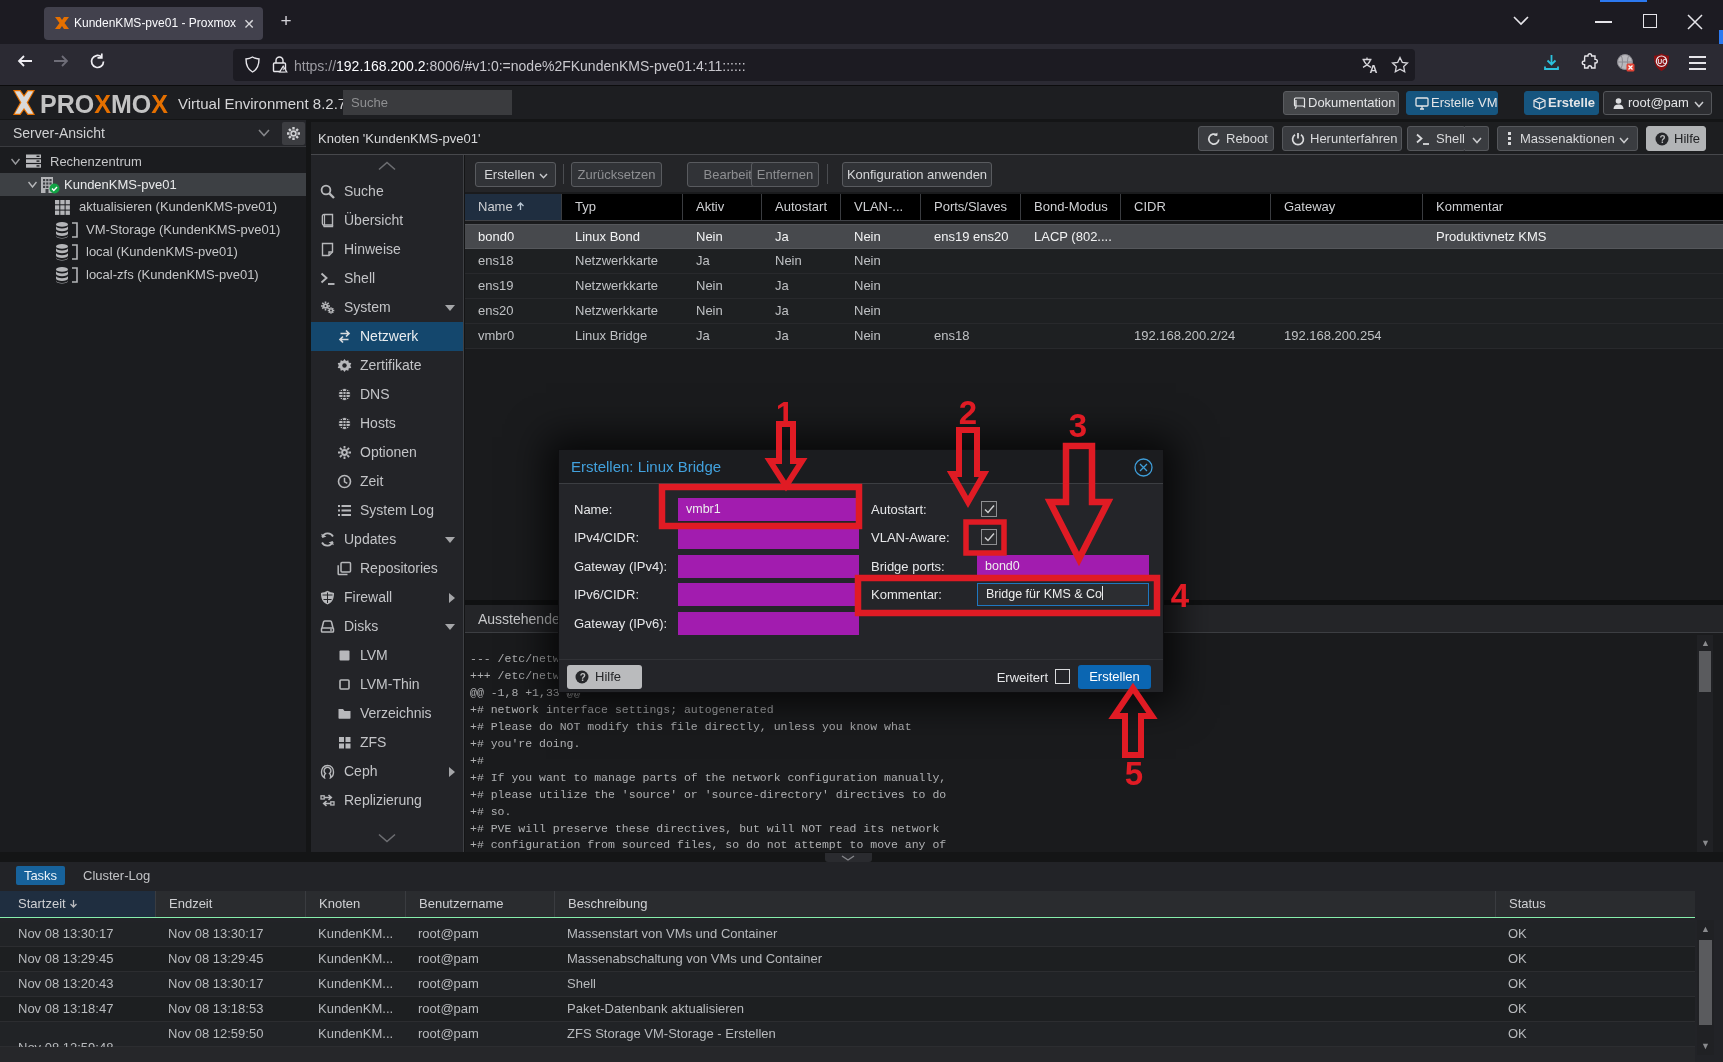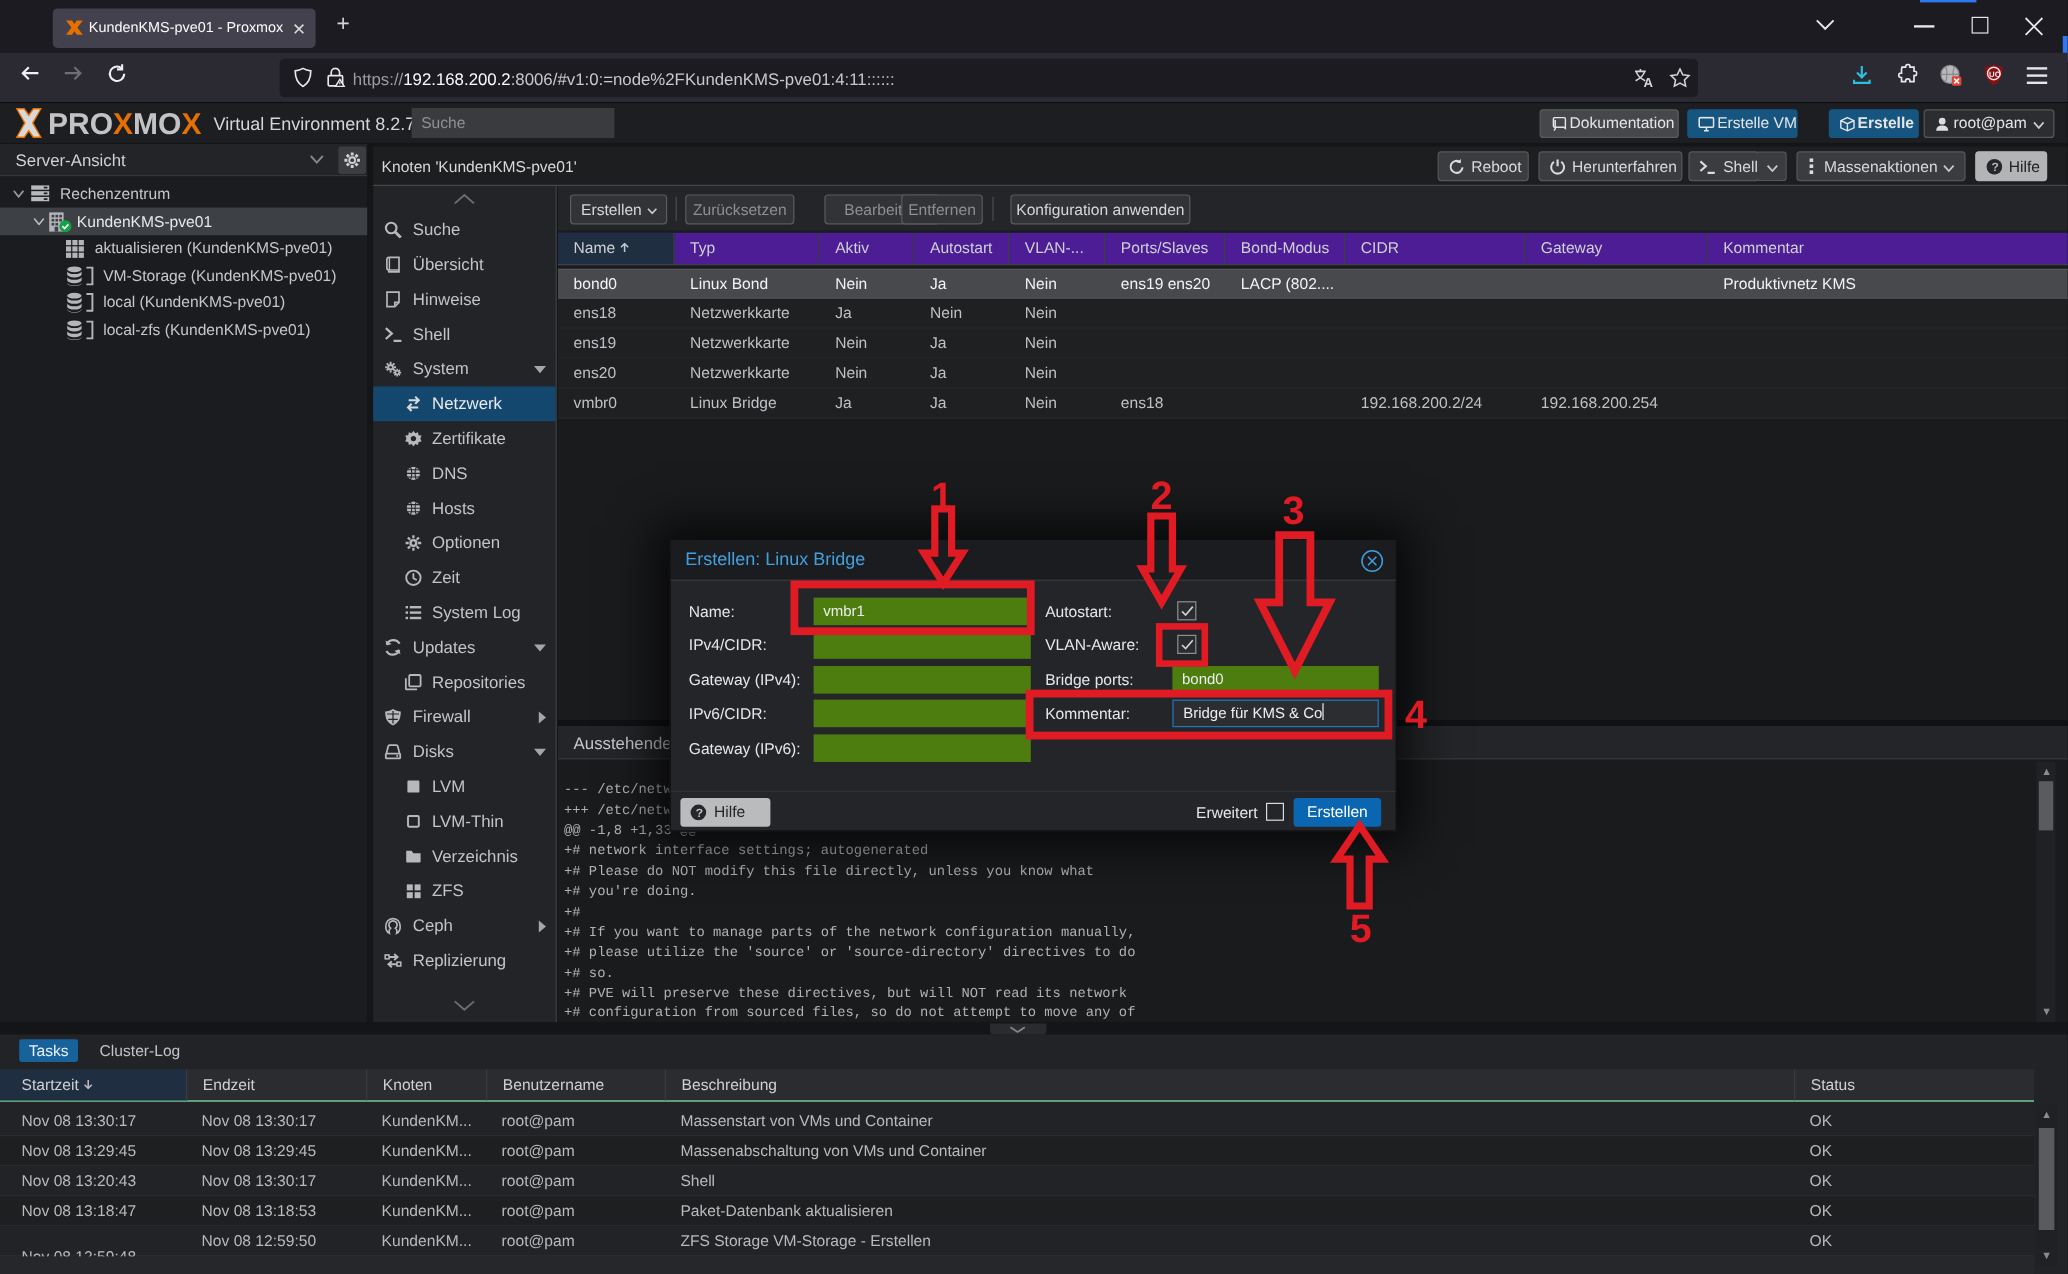--- a/index.html
+++ b/index.html
@@ -47,21 +47,21 @@
 .mi .car{position:absolute;right:8px;top:12px;width:0;height:0;}
 .cardown{border-left:5px solid transparent;border-right:5px solid transparent;border-top:6px solid #a5a6a9;}
 .carright{border-top:5px solid transparent;border-bottom:5px solid transparent;border-left:6px solid #a5a6a9;margin-top:-2px;}
 
 #content{position:absolute;top:155px;left:465px;width:1258px;height:697px;background:#1a1b1d;}
 #toolbar{position:absolute;top:0;left:0;width:1258px;height:37px;background:#242528;}
 .tbtn{position:absolute;top:7px;height:25px;background:#313337;border:1px solid #595b5f;border-radius:3px;font-size:13px;line-height:23px;text-align:center;color:#d6d7d9;}
 .tbtn.dis{color:#8e8f92;}
 .tsep{position:absolute;top:9px;width:1px;height:20px;background:#4a4c50;}
 
-#gridhead{position:absolute;top:39px;left:0;width:1258px;height:27px;background:#4c1d95;border-bottom:1px solid #404247;}
+#gridhead{position:absolute;top:39px;left:0;width:1258px;height:27px;background:#000000;border-bottom:1px solid #404247;}
 .gh{position:absolute;top:0;height:26px;line-height:26px;font-size:13px;color:#cfd0d3;padding-left:13px;border-right:1px solid #3a3c40;}
 .gh.sorted{background:#1f2e40;}
 .grow{position:absolute;left:0;width:1258px;height:25px;border-bottom:1px solid #28292c;background:#1e2022;}
 .grow.sel{background:#47494d;border-top:1px solid #55575b;border-bottom:1px solid #55575b;}
 .grow span{position:absolute;top:0;line-height:24px;font-size:13px;color:#bfc1c4;white-space:nowrap;}
 .grow.sel span{color:#f2f3f4;}
 
 #pendgap{position:absolute;top:445px;left:0;width:1258px;height:5px;background:#101112;}
 #pendhead{position:absolute;top:450px;left:0;width:1258px;height:28px;background:#242528;border-bottom:1px solid #3c3e42;}
 #pendhead .tx{position:absolute;left:13px;top:6px;font-size:14px;color:#c8c9cb;}
@@ -79,21 +79,21 @@
 .trowt span{position:absolute;top:0;line-height:24px;font-size:13px;color:#b8babd;white-space:nowrap;}
 
 .sbar{position:absolute;background:#222327;}
 .sthumb{position:absolute;background:#5a5b5e;border-radius:0px;}
 .schev{position:absolute;color:#8a8b8e;font-size:9px;line-height:9px;}
 
 #dlg{position:absolute;top:449px;left:558px;width:606px;height:244px;background:#242529;box-shadow:0 0 36px 12px rgba(0,0,0,0.72);border:1px solid #0e0e10;}
 #dlgtitle{position:absolute;top:0;left:0;width:604px;height:34px;background:#1b1c1f;border-bottom:1px solid #3c3e42;}
 #dlgtitle .tx{position:absolute;left:12px;top:8px;font-size:15px;color:#42a1dd;}
 .dlbl{position:absolute;font-size:13px;color:#e6e7e9;white-space:nowrap;}
-.dinp{position:absolute;height:23px;background:#4d7c0f;font-size:12.5px;color:#eceded;line-height:23px;padding-left:8px;white-space:nowrap;}
+.dinp{position:absolute;height:23px;background:#a21caf;font-size:12.5px;color:#eceded;line-height:23px;padding-left:8px;white-space:nowrap;}
 .dchk{position:absolute;width:16px;height:16px;background:#2b2c2f;border:1px solid #8e8f92;}
 .dchk svg{position:absolute;left:1px;top:1px;}
 #dfoot{position:absolute;left:0;top:209px;width:604px;height:34px;border-top:1px solid #313236;}
 #hilfebtn{position:absolute;left:8px;top:5px;width:75px;height:24px;background:#babbbd;border-radius:3px;color:#252628;font-size:13px;line-height:24px;}
 #erstbtn{position:absolute;right:12px;top:5px;width:73px;height:24px;background:#0b66b2;border-radius:3px;color:#fff;font-size:13px;line-height:24px;text-align:center;}
 #erwchk{position:absolute;right:93px;top:9px;width:15px;height:15px;border:1px solid #d9dadc;background:transparent;}
 #erwlbl{position:absolute;right:115px;top:10px;font-size:13px;color:#e6e7e9;}
 #anno{position:absolute;top:0;left:0;width:1723px;height:1062px;pointer-events:none;}
 </style></head>
 <body>

